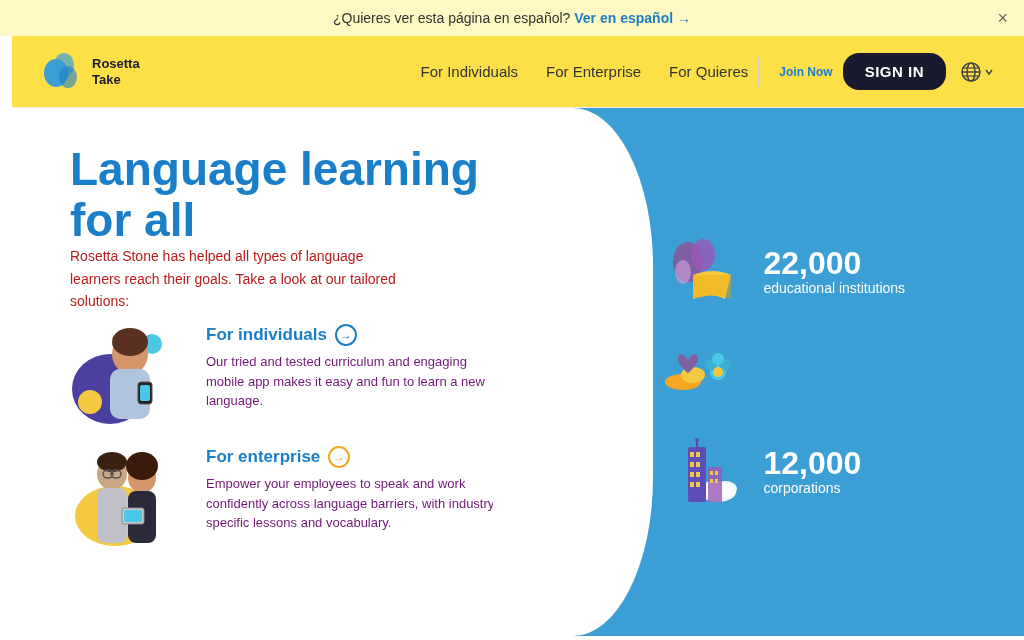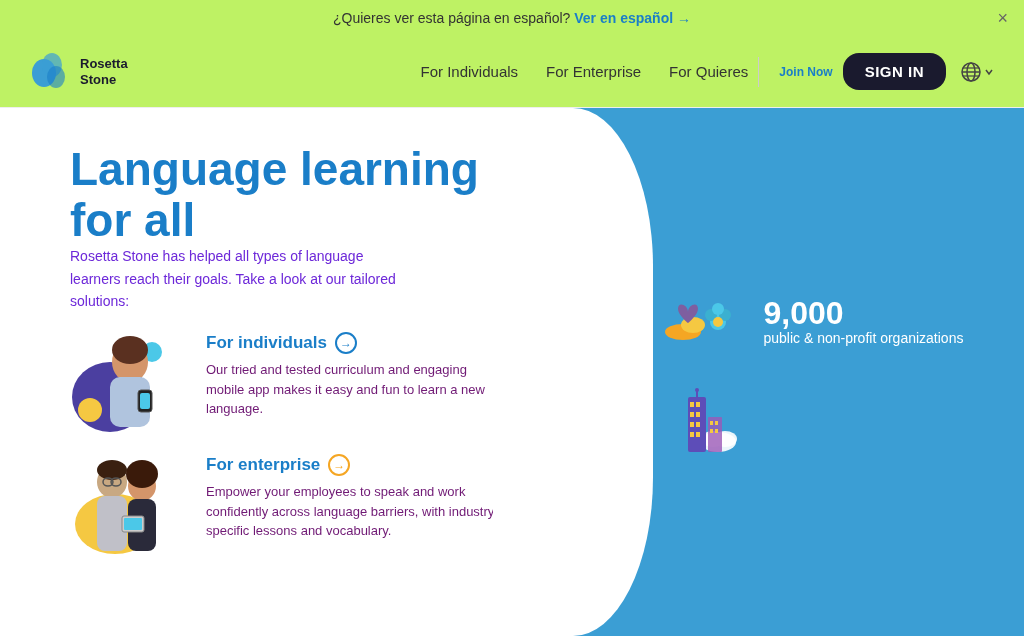--- a/index.html
+++ b/index.html
@@ -1,20 +1,20 @@
 <!DOCTYPE html>
 <html><head>
   <meta charset="utf-8">
   <style>
     * { margin: 0; padding: 0; box-sizing: border-box; }
     body { font-family: 'Helvetica Neue', Arial, sans-serif; width: 1024px; height: 640px; overflow: hidden; background: #fff; }
 
     
     .top-banner {
-      background: #bef264;
+      background: #fef9c3;
       text-align: center;
       padding: 10px 20px;
       font-size: 14px;
       color: #333;
       position: relative;
     }
     .top-banner a {
       color: #1a7ec8;
       font-weight: 600;
       text-decoration: none;
@@ -30,22 +30,23 @@
       background: none;
       border: none;
     }
 
     
     .header {
       display: flex;
       align-items: center;
       padding: 0 30px;
       height: 72px;
-      background: #bef264;
+      background: #fde047;
       border-bottom: 1px solid #eee;
+      margin-left: 12px;
     }
     .logo {
       display: flex;
       align-items: center;
       gap: 8px;
       margin-right: auto;
     }
     .logo-icon {
       width: 42px;
       height: 42px;
@@ -138,24 +139,24 @@
 
     .hero-title {
       font-size: 46px;
       font-weight: 800;
       color: #1a7ec8;
       line-height: 1.1;
     }
 
     .hero-subtitle {
       font-size: 14px;
-      color: #6d28d9;
+      color: #b91c1c;
       line-height: 1.6;
       max-width: 340px;
-      margin-bottom: 20px;
+      margin-bottom: 12px;
     }
 
     
     .card {
       display: flex;
       align-items: flex-start;
       gap: 16px;
       margin-bottom: 22px;
     }
     .card-image {
@@ -242,21 +243,21 @@
 
 <header class="header">
   <div class="logo">
     <svg class="logo-icon" viewBox="0 0 42 42" fill="none">
       <ellipse cx="14" cy="22" rx="12" ry="14" fill="#3b9ed4"></ellipse>
       <ellipse cx="22" cy="14" rx="10" ry="12" fill="#3b9ed4" opacity="0.7"></ellipse>
       <ellipse cx="26" cy="26" rx="9" ry="11" fill="#1a7ec8" opacity="0.6"></ellipse>
     </svg>
     <div class="logo-text">
       <span>Rosetta</span><br>
-      <span>Stone</span>
+      <span>Take</span>
     </div>
   </div>
 
   <ul class="nav-links">
     <li><a href="#">For Individuals</a></li>
     <li><a href="#">For Enterprise</a></li>
     <li><a href="#">For Quieres</a></li>
   </ul>
 
   <div class="nav-divider"></div>
@@ -343,42 +344,55 @@
           <span>For enterprise</span>
           <span class="arrow" style="border-color:#f5a623; color:#f5a623;">→</span>
         </div>
         <p class="card-desc">Empower your employees to speak and work confidently across language barriers, with industry-specific lessons and vocabulary.</p>
       </div>
     </div>
   </div>
 
   <div class="right-section">
 
+    <div class="stat-item">
+      <div class="stat-illustration">
+        <svg width="80" height="70" viewBox="0 0 80 70">
+
+          <ellipse cx="25" cy="25" rx="15" ry="20" fill="#7e5fa0"></ellipse>
+          <ellipse cx="40" cy="18" rx="12" ry="16" fill="#9b59b6" opacity="0.8"></ellipse>
+          <ellipse cx="20" cy="35" rx="8" ry="12" fill="#c39bd3" opacity="0.7"></ellipse>
+
+          <path d="M30 38 Q50 30 68 38 L62 62 Q50 55 30 62 Z" fill="#f5c842"></path>
+          <path d="M30 38 L30 62 Q50 55 68 62 L68 38" fill="#f0a500" opacity="0.4"></path>
+        </svg>
+      </div>
+      <div>
+        <div class="stat-text-num">22,000</div>
+        <div class="stat-text-label">educational
+institutions</div>
+      </div>
+    </div>
 
     <div class="stat-item">
       <div class="stat-illustration">
         <svg width="80" height="70" viewBox="0 0 80 70">
 
           <ellipse cx="20" cy="45" rx="18" ry="8" fill="#f5a623"></ellipse>
           <ellipse cx="30" cy="38" rx="12" ry="8" fill="#f5c842"></ellipse>
 
           <path d="M25 25 C25 18 15 14 15 22 C15 28 25 36 25 36 C25 36 35 28 35 22 C35 14 25 18 25 25 Z" fill="#7e5fa0"></path>
 
           <circle cx="55" cy="35" r="8" fill="#4bc8e8"></circle>
           <circle cx="48" cy="28" r="6" fill="#3bb0d0"></circle>
           <circle cx="62" cy="28" r="6" fill="#3bb0d0"></circle>
           <circle cx="55" cy="22" r="6" fill="#4bc8e8"></circle>
 
           <circle cx="55" cy="35" r="5" fill="#f5c842"></circle>
         </svg>
-      </div>
-      <div>
-        <div class="stat-text-num">9,000</div>
-        <div class="stat-text-label">public &amp; non-profit
-organizations</div>
       </div>
     </div>
 
     <div class="stat-item">
       <div class="stat-illustration">
         <svg width="80" height="70" viewBox="0 0 80 70">
 
           <ellipse cx="55" cy="55" rx="18" ry="10" fill="white" opacity="0.9"></ellipse>
           <ellipse cx="50" cy="52" rx="12" ry="8" fill="white" opacity="0.9"></ellipse>
           <ellipse cx="62" cy="52" rx="12" ry="8" fill="white" opacity="0.9"></ellipse>
@@ -397,16 +411,20 @@
           <rect x="45" y="30" width="14" height="35" rx="1" fill="#9b59b6" opacity="0.8"></rect>
           <rect x="47" y="34" width="3" height="4" fill="#f5c842"></rect>
           <rect x="52" y="34" width="3" height="4" fill="#f5c842"></rect>
           <rect x="47" y="42" width="3" height="4" fill="#f5c842"></rect>
           <rect x="52" y="42" width="3" height="4" fill="#f5c842"></rect>
 
           <line x1="34" y1="10" x2="34" y2="4" stroke="#5d4db8" stroke-width="2"></line>
           <circle cx="34" cy="3" r="2" fill="#5d4db8"></circle>
         </svg>
       </div>
+      <div>
+        <div class="stat-text-num">12,000</div>
+        <div class="stat-text-label">corporations</div>
+      </div>
     </div>
 
   </div>
 </div>
 
 </body></html>

